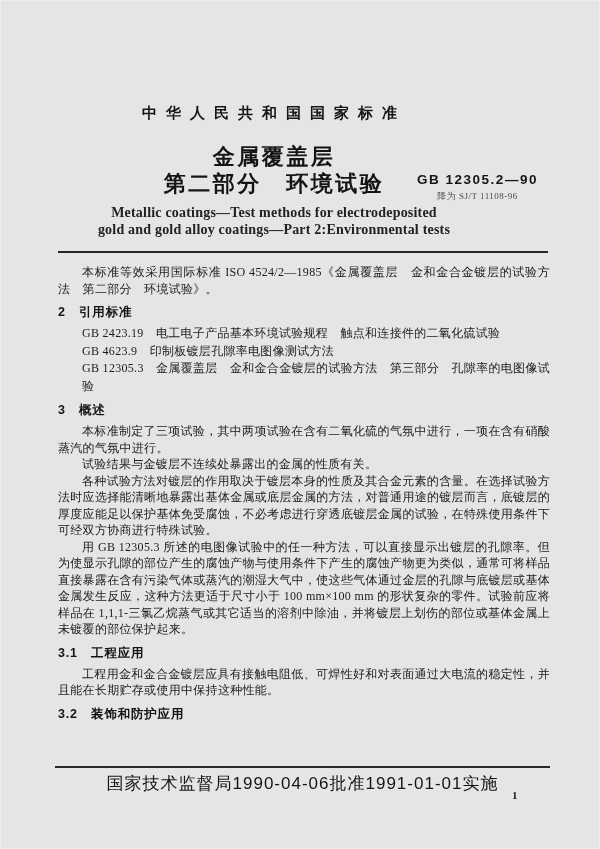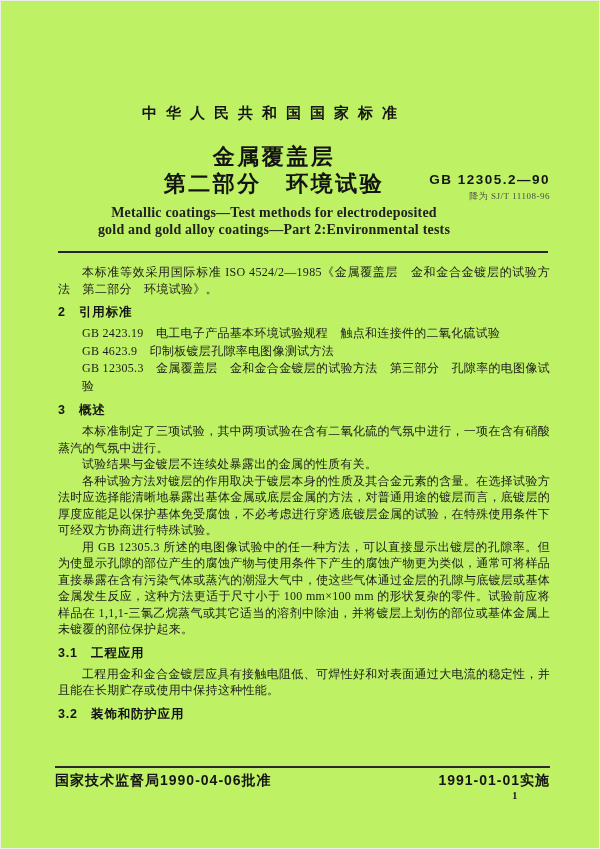--- a/index.html
+++ b/index.html
@@ -5,21 +5,21 @@
   html, body {
     margin: 0;
     padding: 0;
     background: #ffffff;
   }
   .page {
     position: relative;
     width: 600px;
     height: 849px;
     margin: 0 auto;
-    background: #bef264;
+    background: #e5e5e5;
     box-shadow: inset 0 0 0 1px #ededeb;
     color: #1b1b1b;
     overflow: hidden;
     box-sizing: border-box;
   }
   
   .doc-header {
     position: relative;
     padding-top: 104px;
     text-align: center;
@@ -52,21 +52,21 @@
     font-size: 14px;
     line-height: 16.5px;
     letter-spacing: 0.2px;
     color: #222;
   }
   .std-number-block {
     position: absolute;
     top: 172px;
     right: 50px;
     width: 145px;
-    text-align: right;
+    text-align: center;
   }
   .std-number {
     font-family: "Liberation Sans", sans-serif;
     font-weight: bold;
     font-size: 13.5px;
     letter-spacing: 1.5px;
     white-space: nowrap;
     color: #151515;
   }
   .std-note {
@@ -119,25 +119,25 @@
     right: 50px;
     top: 766px;
   }
   .footer-rule {
     border: 0;
     border-top: 2px solid #2a2a2a;
     margin: 0 0 4px 0;
   }
   .footer-row {
     display: flex;
-    justify-content: space-between;
+    justify-content: center;
     align-items: baseline;
     font-family: "Liberation Sans", sans-serif;
-    font-weight: bold;
-    font-size: 14px;
+    font-weight: normal;
+    font-size: 17px;
     letter-spacing: 1px;
     color: #151515;
   }
   .page-number {
     position: absolute;
     top: 789px;
     left: 512px;
     font-family: "Liberation Serif", serif;
     font-weight: bold;
     font-size: 11px;

